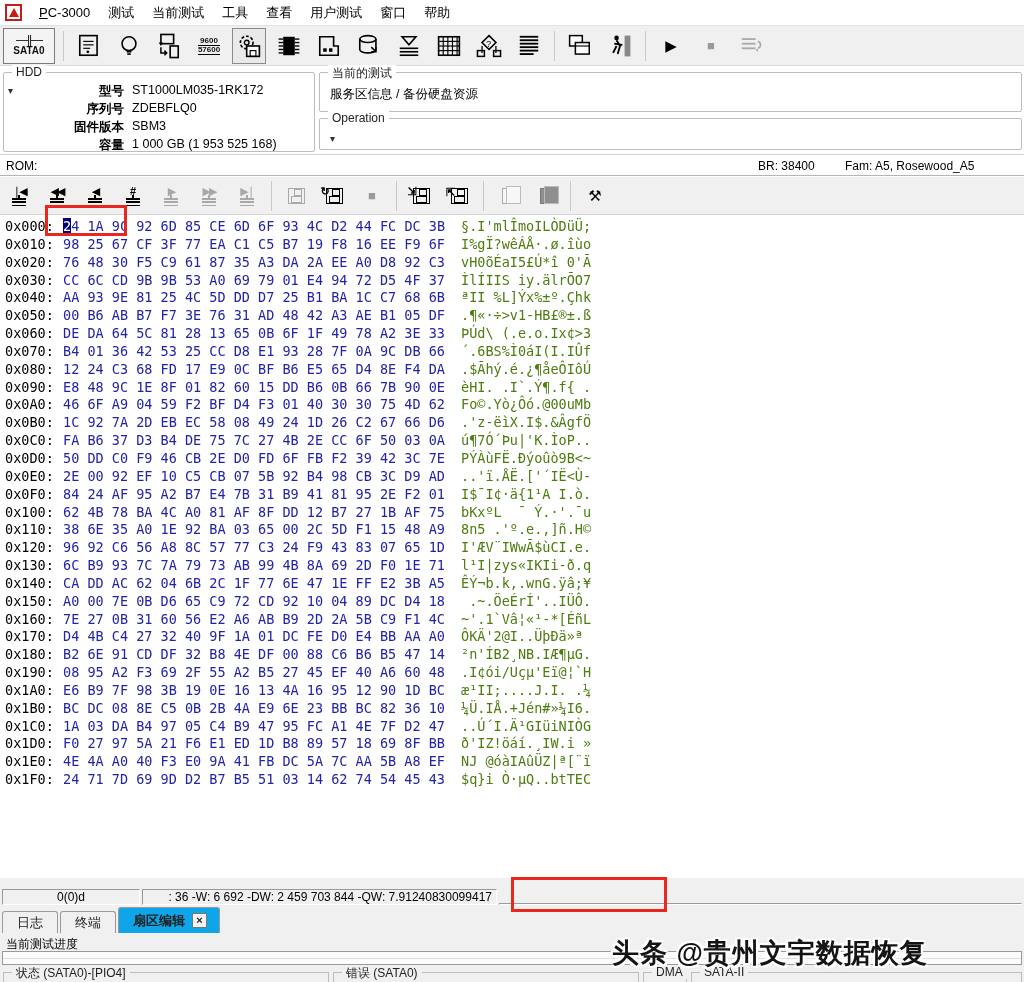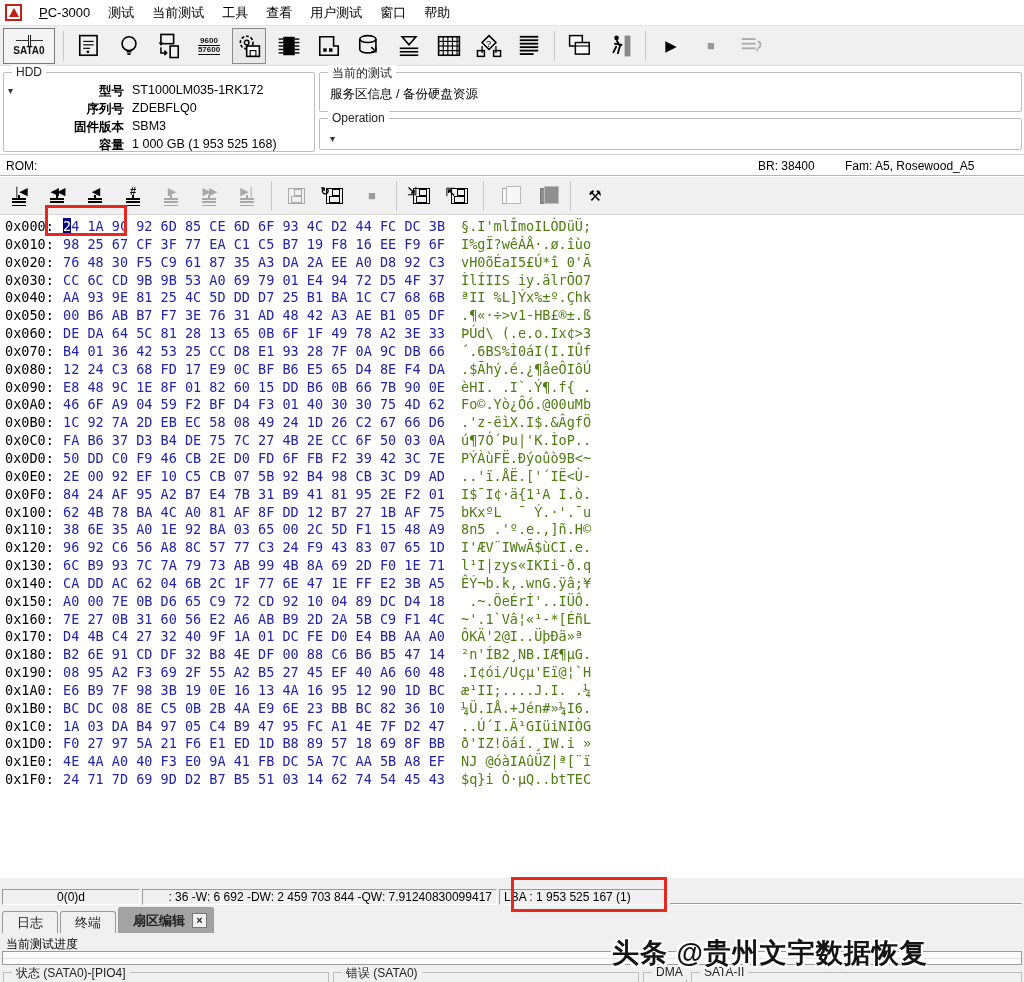--- a/index.html
+++ b/index.html
@@ -92,21 +92,21 @@
   #sb1 { width:138px; justify-content:center; }
   #sb2 { width:355px; justify-content:flex-end; }
   #sb3 { width:169px; }
   #sb4 { flex:1; }
 
   
   #tabbar { position:absolute; left:0; top:907px; width:1024px; height:26px; display:flex; align-items:flex-end; }
   .tab { height:22px; padding:0 14px; font-size:13px; background:#f0f0f0;
     border:1px solid #9a9a9a; border-bottom:none; border-radius:3px 3px 0 0;
     display:flex; align-items:center; margin-left:2px; color:#222; }
-  .tab.active { height:26px; background:#a3a3a3; font-weight:bold; padding-right:6px;text-align:center; }
+  .tab.active { height:26px; background:#0ea5e9; font-weight:bold; padding-right:12px;text-align:center; }
   .tab-close { width:15px; height:15px; margin-left:7px; border:1px solid #777; background:#f3f3f3;
     font-size:11px; font-weight:bold; display:flex; align-items:center; justify-content:center; line-height:1; }
 
   
   #prog-label { position:absolute; left:6px; top:936px; font-size:12px; }
   #prog-bar { position:absolute; left:2px; top:951px; width:1020px; height:14px; background:#fbfbfb;
     border:1px solid #9a9a9a; }
   #prog-bar::after { content:""; position:absolute; left:0; top:6px; width:100%; height:1px; background:#e0e0e0; }
 
   
@@ -389,21 +389,20 @@
     </div>
     <div id="hexdump"><div class="hex-row"><span class="addr">0x000:</span><span class="bytes"><span class="sel">2</span>4 1A 9C 92 6D 85 CE 6D 6F 93 4C D2 44 FC DC 3B</span><span class="ascii">§.I'mlÎmoILÒDüÜ;</span></div><div class="hex-row"><span class="addr">0x010:</span><span class="bytes">98 25 67 CF 3F 77 EA C1 C5 B7 19 F8 16 EE F9 6F</span><span class="ascii">I%gÏ?wêÁÅ·.ø.îùo</span></div><div class="hex-row"><span class="addr">0x020:</span><span class="bytes">76 48 30 F5 C9 61 87 35 A3 DA 2A EE A0 D8 92 C3</span><span class="ascii">vH0õÉaI5£Ú*î 0'Ã</span></div><div class="hex-row"><span class="addr">0x030:</span><span class="bytes">CC 6C CD 9B 9B 53 A0 69 79 01 E4 94 72 D5 4F 37</span><span class="ascii">ÌlÍIIS iy.älrÕO7</span></div><div class="hex-row"><span class="addr">0x040:</span><span class="bytes">AA 93 9E 81 25 4C 5D DD D7 25 B1 BA 1C C7 68 6B</span><span class="ascii">ªII %L]Ýx%±º.Çhk</span></div><div class="hex-row"><span class="addr">0x050:</span><span class="bytes">00 B6 AB B7 F7 3E 76 31 AD 48 42 A3 AE B1 05 DF</span><span class="ascii">.¶«·÷&gt;v1-HB£®±.ß</span></div><div class="hex-row"><span class="addr">0x060:</span><span class="bytes">DE DA 64 5C 81 28 13 65 0B 6F 1F 49 78 A2 3E 33</span><span class="ascii">ÞÚd\ (.e.o.Ix¢&gt;3</span></div><div class="hex-row"><span class="addr">0x070:</span><span class="bytes">B4 01 36 42 53 25 CC D8 E1 93 28 7F 0A 9C DB 66</span><span class="ascii">´.6BS%Ì0áI(I.IÛf</span></div><div class="hex-row"><span class="addr">0x080:</span><span class="bytes">12 24 C3 68 FD 17 E9 0C BF B6 E5 65 D4 8E F4 DA</span><span class="ascii">.$Ãhý.é.¿¶åeÔIôÚ</span></div><div class="hex-row"><span class="addr">0x090:</span><span class="bytes">E8 48 9C 1E 8F 01 82 60 15 DD B6 0B 66 7B 90 0E</span><span class="ascii">èHI. .I`.Ý¶.f{ .</span></div><div class="hex-row"><span class="addr">0x0A0:</span><span class="bytes">46 6F A9 04 59 F2 BF D4 F3 01 40 30 30 75 4D 62</span><span class="ascii">Fo©.Yò¿Ôó.@00uMb</span></div><div class="hex-row"><span class="addr">0x0B0:</span><span class="bytes">1C 92 7A 2D EB EC 58 08 49 24 1D 26 C2 67 66 D6</span><span class="ascii">.'z-ëìX.I$.&amp;ÂgfÖ</span></div><div class="hex-row"><span class="addr">0x0C0:</span><span class="bytes">FA B6 37 D3 B4 DE 75 7C 27 4B 2E CC 6F 50 03 0A</span><span class="ascii">ú¶7Ó´Þu|'K.ÌoP..</span></div><div class="hex-row"><span class="addr">0x0D0:</span><span class="bytes">50 DD C0 F9 46 CB 2E D0 FD 6F FB F2 39 42 3C 7E</span><span class="ascii">PÝÀùFË.Ðýoûò9B&lt;~</span></div><div class="hex-row"><span class="addr">0x0E0:</span><span class="bytes">2E 00 92 EF 10 C5 CB 07 5B 92 B4 98 CB 3C D9 AD</span><span class="ascii">..'ï.ÅË.['´IË&lt;Ù-</span></div><div class="hex-row"><span class="addr">0x0F0:</span><span class="bytes">84 24 AF 95 A2 B7 E4 7B 31 B9 41 81 95 2E F2 01</span><span class="ascii">I$¯I¢·ä{1¹A I.ò.</span></div><div class="hex-row"><span class="addr">0x100:</span><span class="bytes">62 4B 78 BA 4C A0 81 AF 8F DD 12 B7 27 1B AF 75</span><span class="ascii">bKxºL  ¯ Ý.·'.¯u</span></div><div class="hex-row"><span class="addr">0x110:</span><span class="bytes">38 6E 35 A0 1E 92 BA 03 65 00 2C 5D F1 15 48 A9</span><span class="ascii">8n5 .'º.e.,]ñ.H©</span></div><div class="hex-row"><span class="addr">0x120:</span><span class="bytes">96 92 C6 56 A8 8C 57 77 C3 24 F9 43 83 07 65 1D</span><span class="ascii">I'ÆV¨IWwÃ$ùCI.e.</span></div><div class="hex-row"><span class="addr">0x130:</span><span class="bytes">6C B9 93 7C 7A 79 73 AB 99 4B 8A 69 2D F0 1E 71</span><span class="ascii">l¹I|zys«IKIi-ð.q</span></div><div class="hex-row"><span class="addr">0x140:</span><span class="bytes">CA DD AC 62 04 6B 2C 1F 77 6E 47 1E FF E2 3B A5</span><span class="ascii">ÊÝ¬b.k,.wnG.ÿâ;¥</span></div><div class="hex-row"><span class="addr">0x150:</span><span class="bytes">A0 00 7E 0B D6 65 C9 72 CD 92 10 04 89 DC D4 18</span><span class="ascii"> .~.ÖeÉrÍ'..IÜÔ.</span></div><div class="hex-row"><span class="addr">0x160:</span><span class="bytes">7E 27 0B 31 60 56 E2 A6 AB B9 2D 2A 5B C9 F1 4C</span><span class="ascii">~'.1`Vâ¦«¹-*[ÉñL</span></div><div class="hex-row"><span class="addr">0x170:</span><span class="bytes">D4 4B C4 27 32 40 9F 1A 01 DC FE D0 E4 BB AA A0</span><span class="ascii">ÔKÄ'2@I..ÜþÐä»ª </span></div><div class="hex-row"><span class="addr">0x180:</span><span class="bytes">B2 6E 91 CD DF 32 B8 4E DF 00 88 C6 B6 B5 47 14</span><span class="ascii">²n'ÍB2¸NB.IÆ¶µG.</span></div><div class="hex-row"><span class="addr">0x190:</span><span class="bytes">08 95 A2 F3 69 2F 55 A2 B5 27 45 EF 40 A6 60 48</span><span class="ascii">.I¢ói/Uçµ'Eï@¦`H</span></div><div class="hex-row"><span class="addr">0x1A0:</span><span class="bytes">E6 B9 7F 98 3B 19 0E 16 13 4A 16 95 12 90 1D BC</span><span class="ascii">æ¹II;....J.I. .¼</span></div><div class="hex-row"><span class="addr">0x1B0:</span><span class="bytes">BC DC 08 8E C5 0B 2B 4A E9 6E 23 BB BC 82 36 10</span><span class="ascii">¼Ü.IÅ.+Jén#»¼I6.</span></div><div class="hex-row"><span class="addr">0x1C0:</span><span class="bytes">1A 03 DA B4 97 05 C4 B9 47 95 FC A1 4E 7F D2 47</span><span class="ascii">..Ú´I.Ä¹GIüiNIÒG</span></div><div class="hex-row"><span class="addr">0x1D0:</span><span class="bytes">F0 27 97 5A 21 F6 E1 ED 1D B8 89 57 18 69 8F BB</span><span class="ascii">ð'IZ!öáí.¸IW.i »</span></div><div class="hex-row"><span class="addr">0x1E0:</span><span class="bytes">4E 4A A0 40 F3 E0 9A 41 FB DC 5A 7C AA 5B A8 EF</span><span class="ascii">NJ @óàIAûÜZ|ª[¨ï</span></div><div class="hex-row"><span class="addr">0x1F0:</span><span class="bytes">24 71 7D 69 9D D2 B7 B5 51 03 14 62 74 54 45 43</span><span class="ascii">$q}i Ò·µQ..btTEC</span></div></div>
   </div>
 
   <div class="red-rect" style="left:45px; top:205px; width:82px; height:31px;"></div>
   <div class="red-rect" style="left:511px; top:877px; width:156px; height:35px;"></div>
 
   <div id="statusbar">
     <div class="sb-cell" id="sb1">0(0)d</div>
     <div class="sb-cell" id="sb2">: 36 -W: 6 692 -DW: 2 459 703 844 -QW: 7.91240830099417</div>
-    <div class="sb-cell" id="sb3">LBA : 1 953 525 167 (1)</div>
     <div class="sb-cell" id="sb4"></div>
   </div>
 
   <div id="tabbar">
     <div class="tab">日志</div>
     <div class="tab">终端</div>
     <div class="tab active">
       <span>扇区编辑</span>
       <span class="tab-close">×</span>
     </div>

